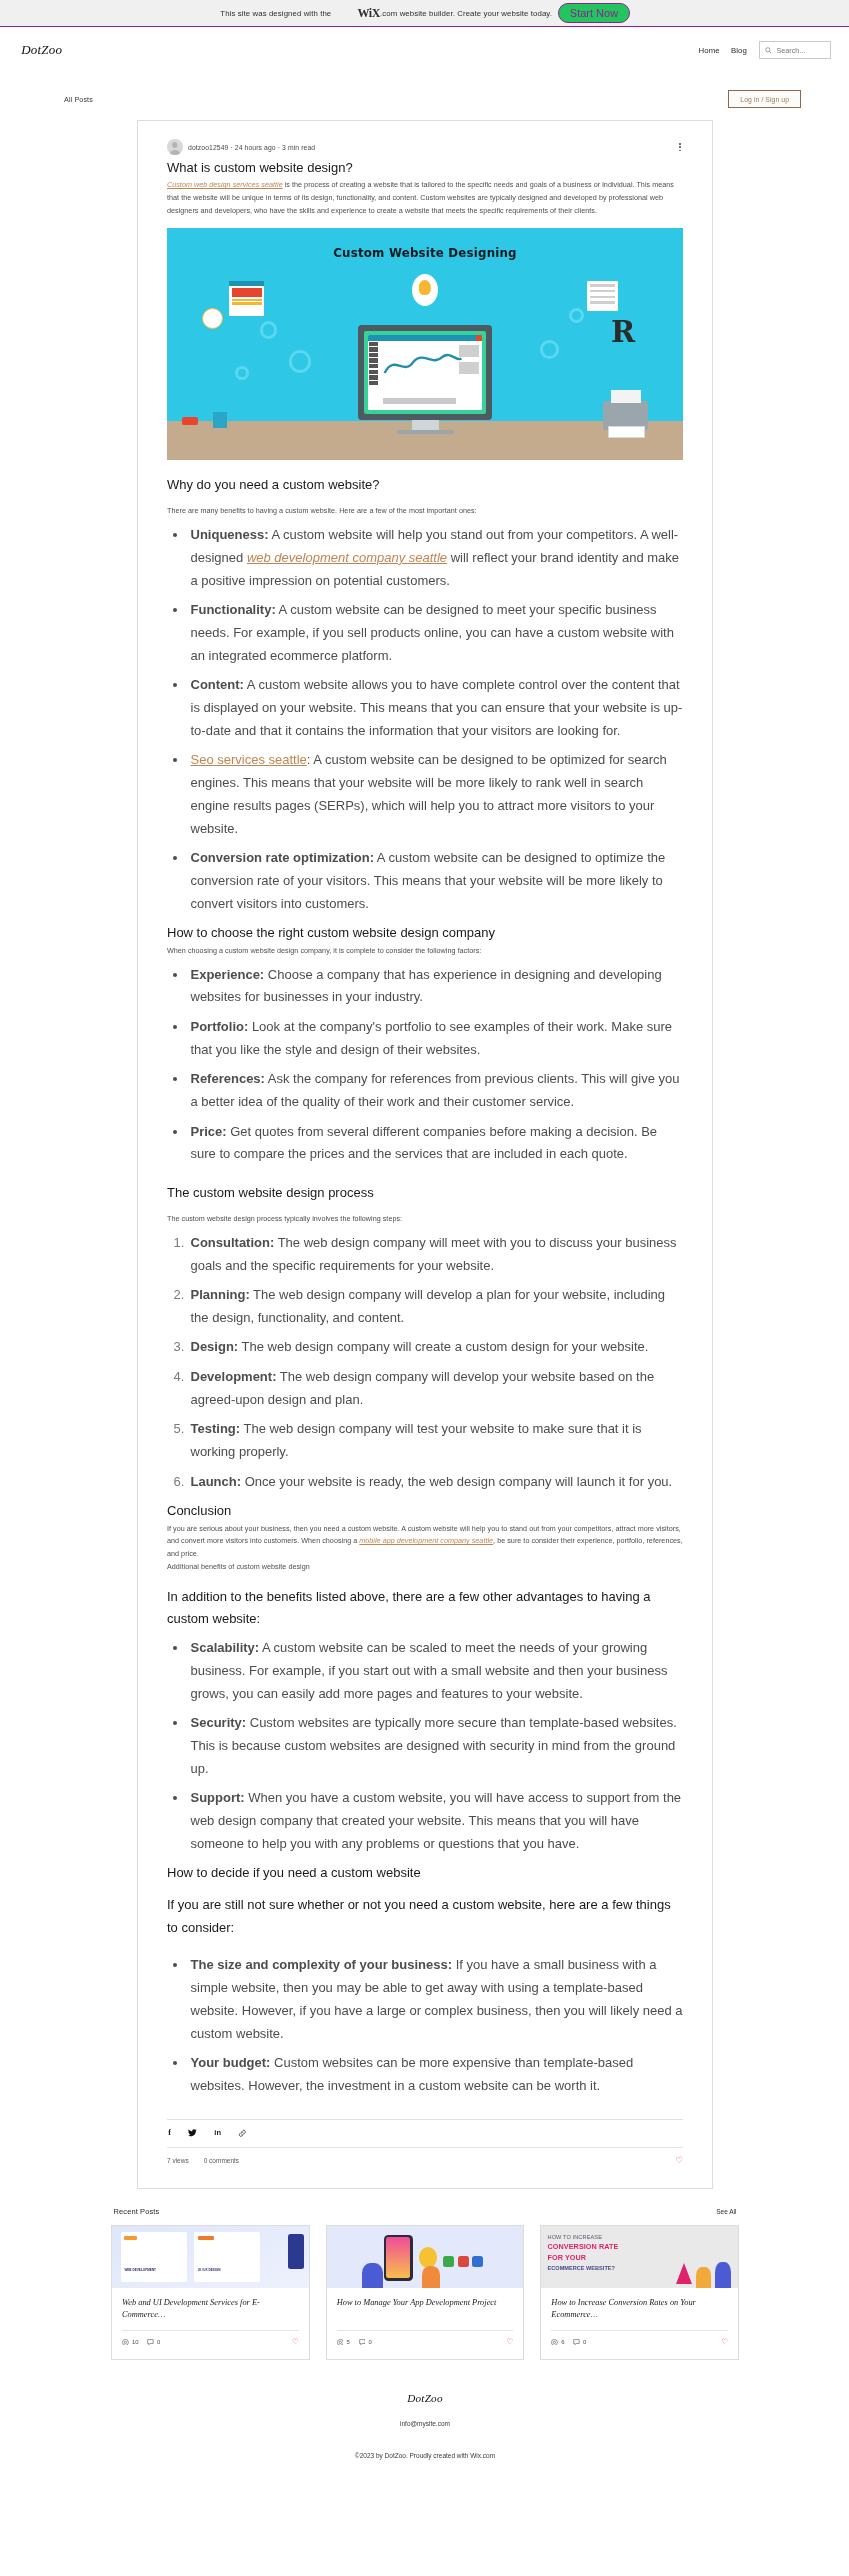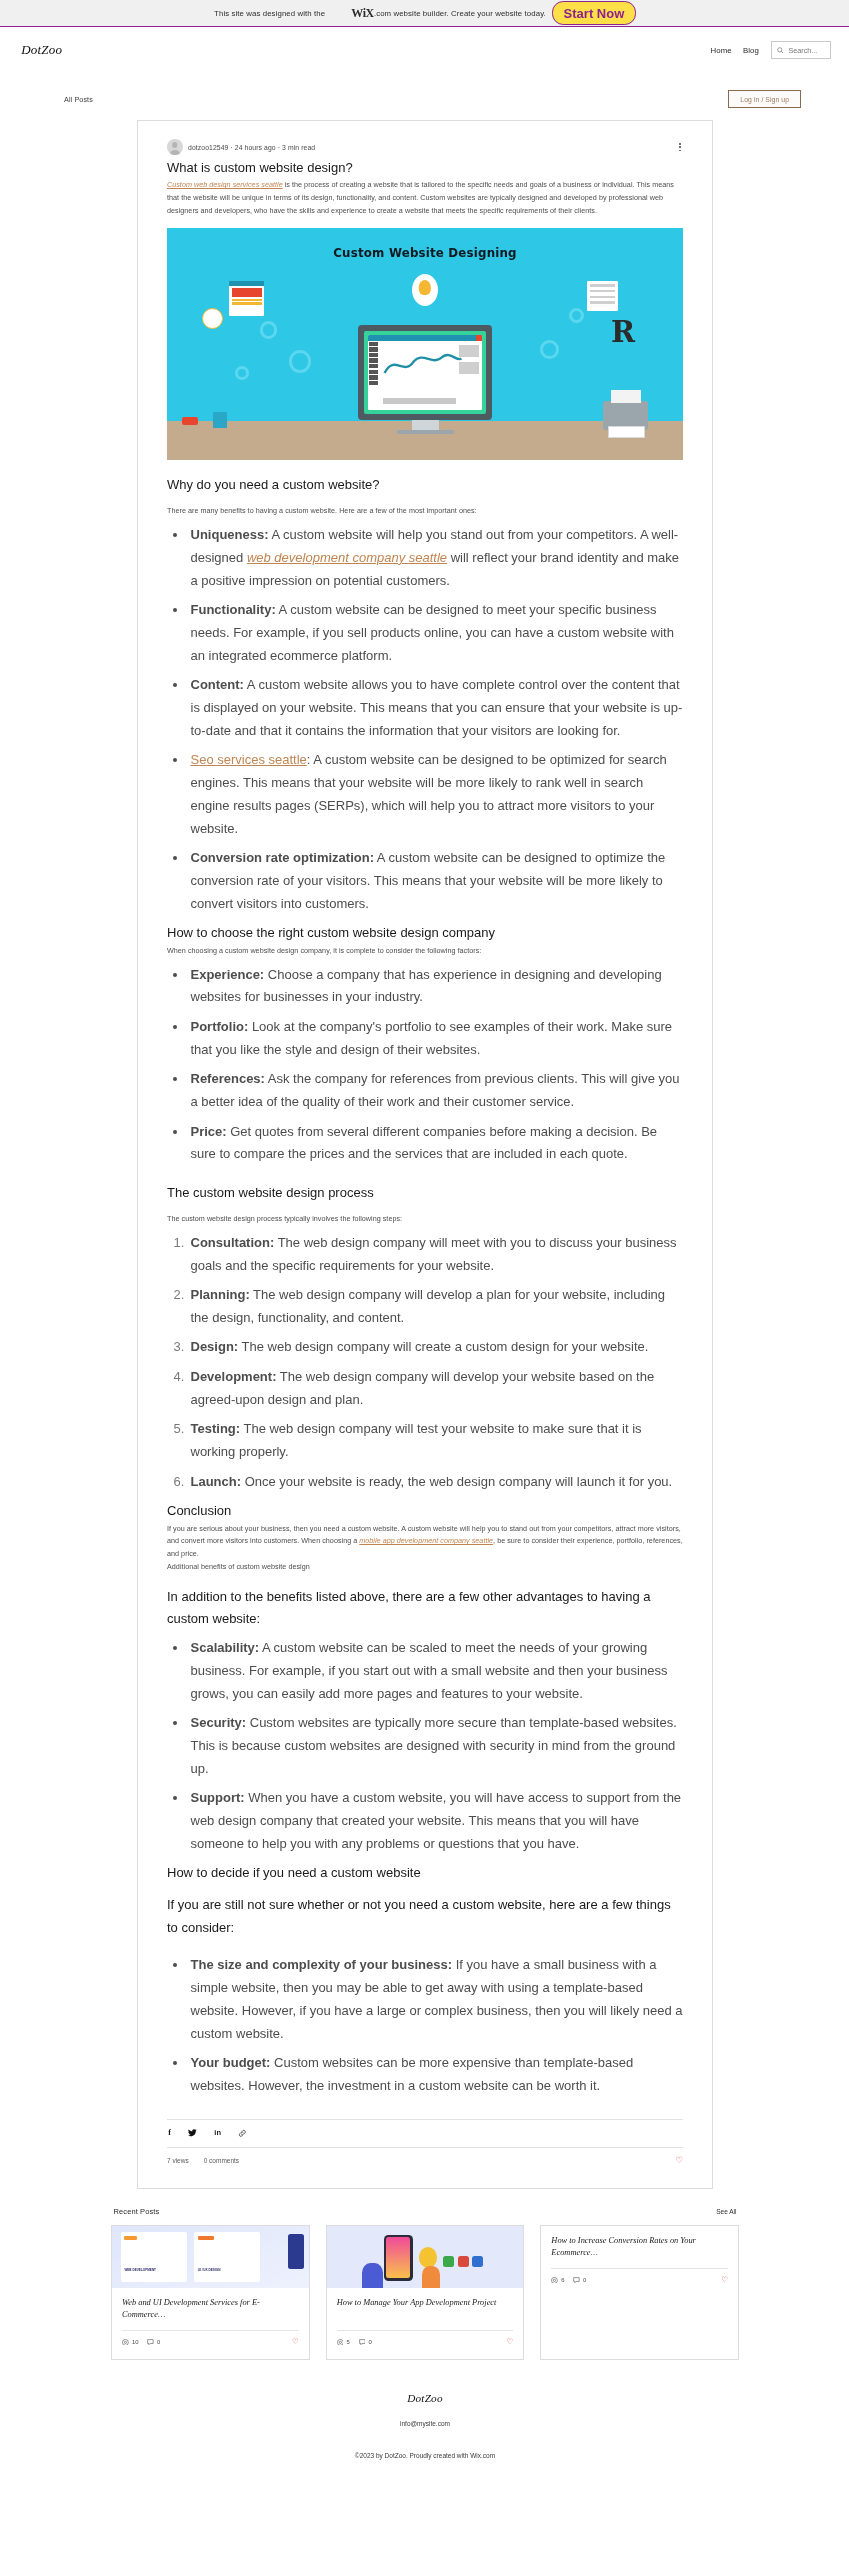--- a/index.html
+++ b/index.html
@@ -26,25 +26,25 @@
   .wix-banner .wix-text { letter-spacing: 0.1px; }
   .wix-banner .wix-logo {
     font-weight: 700; font-size: 12px; letter-spacing: -0.4px;
     font-family: Liberation Serif, serif;
     margin-left: 24px;
   }
   .wix-start {
     margin-left: 6.2px;
     border: 0.6px solid #8f218f;
     color: #8f218f;
-    background: #fde047;
+    background: #22c55e;
     border-radius: 11.2px;
     padding: 3.1px 10.6px;
-    font-size: 13px;
-    font-weight: 700;
+    font-size: 11px;
+    font-weight: 400;
     cursor: pointer;
     white-space: nowrap;
   }
 
   
   .site-header {
     height: 46px;
     display: flex;
     align-items: center;
     padding: 0 18.7px 0 20px;
@@ -70,21 +70,21 @@
     text-decoration: none;
     letter-spacing: 0.1px;
   }
   .search-box {
     display: flex;
     align-items: center;
     gap: 4.4px;
     border: 0.6px solid #c9c9c9;
     background: #fff;
     height: 18.7px;
-    width: 60px;
+    width: 72px;
     padding: 0 5px;
     margin-left: 1.2px;
   }
   .search-box input {
     border: 0; outline: 0; width: 100%;
     font-size: 7.2px; color: #8c8c8c;
     font-family: "Liberation Sans", sans-serif;
     background: transparent;
   }
   .mag { width: 6.8px; height: 6.8px; flex: 0 0 auto; }
@@ -592,20 +592,29 @@
               <path d="M1.5 1.5h13v9h-7l-3 3v-3h-3z" fill="none" stroke="#333" stroke-width="1.2"></path>
             </svg>
             <span>0</span>
           </span>
           <span class="heart">♡</span>
         </div>
       </div>
     </div>
 
     <div class="card">
+      <div class="card-img c3">
+        <div class="t1">HOW TO INCREASE</div>
+        <div class="t2">CONVERSION RATE</div>
+        <div class="t3">FOR YOUR</div>
+        <div class="t4">ECOMMERCE WEBSITE?</div>
+        <div class="arrow"></div>
+        <div class="blob" style="right:7.5px;bottom:0;width:16px;height:26px;background:#4a5bd4;border-radius:40% 40% 0 0;"></div>
+        <div class="blob" style="right:27px;bottom:0;width:15px;height:21px;background:#f2a93b;border-radius:40% 40% 0 0;"></div>
+      </div>
       <div class="card-body">
         <div class="card-title">How to Increase Conversion Rates on Your Ecommerce…</div>
         <div class="card-rule"></div>
         <div class="card-stats">
           <span class="stat">
             <svg width="6.8" height="6.8" viewBox="0 0 16 16">
               <circle cx="8" cy="8" r="7" fill="none" stroke="#333" stroke-width="1.2"></circle>
               <circle cx="8" cy="8" r="2.6" fill="none" stroke="#333" stroke-width="1.2"></circle>
             </svg>
             <span>6</span>

